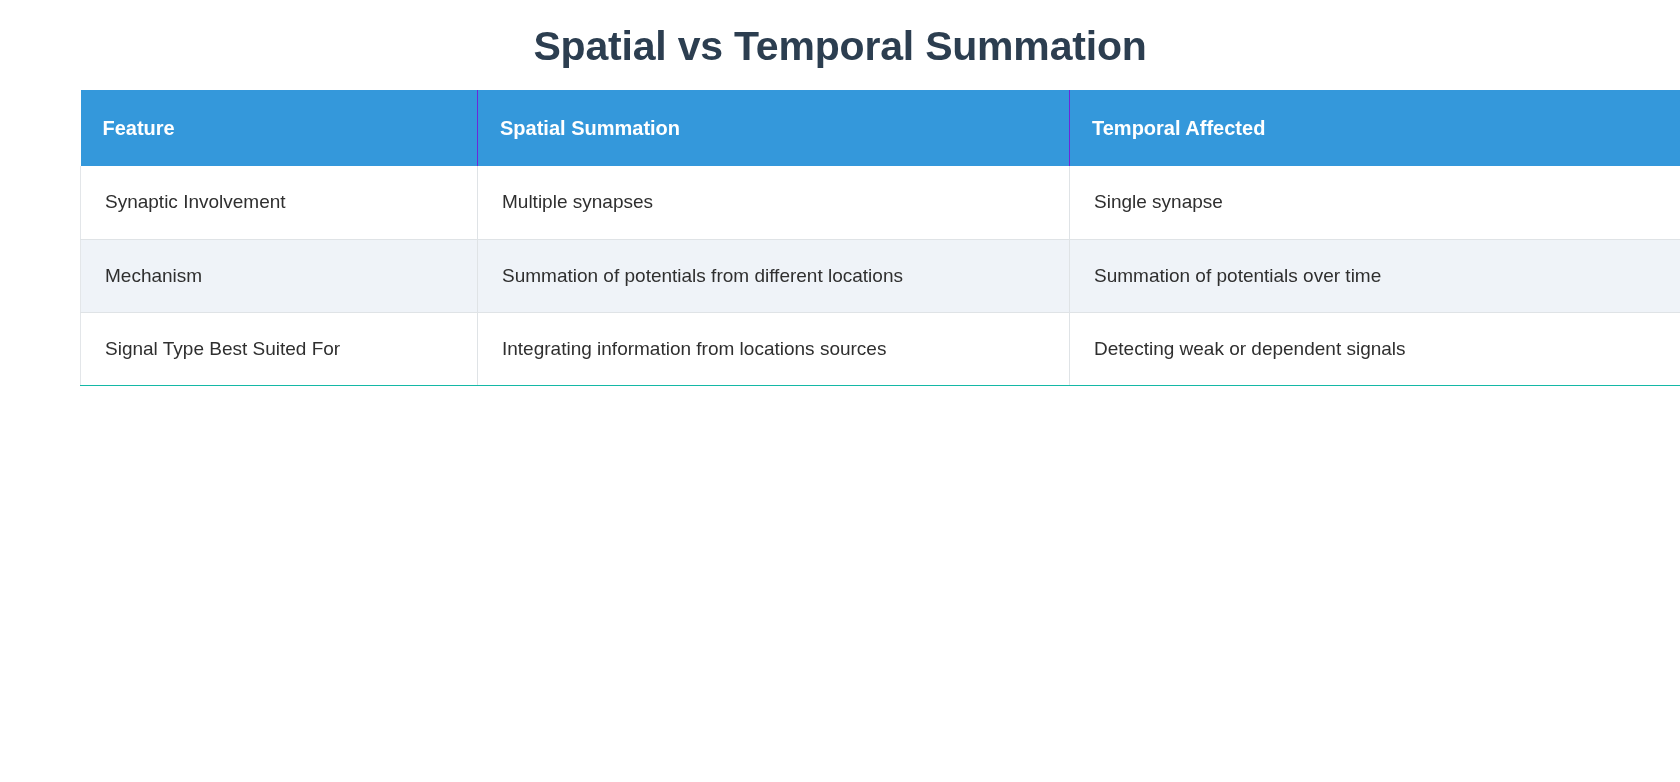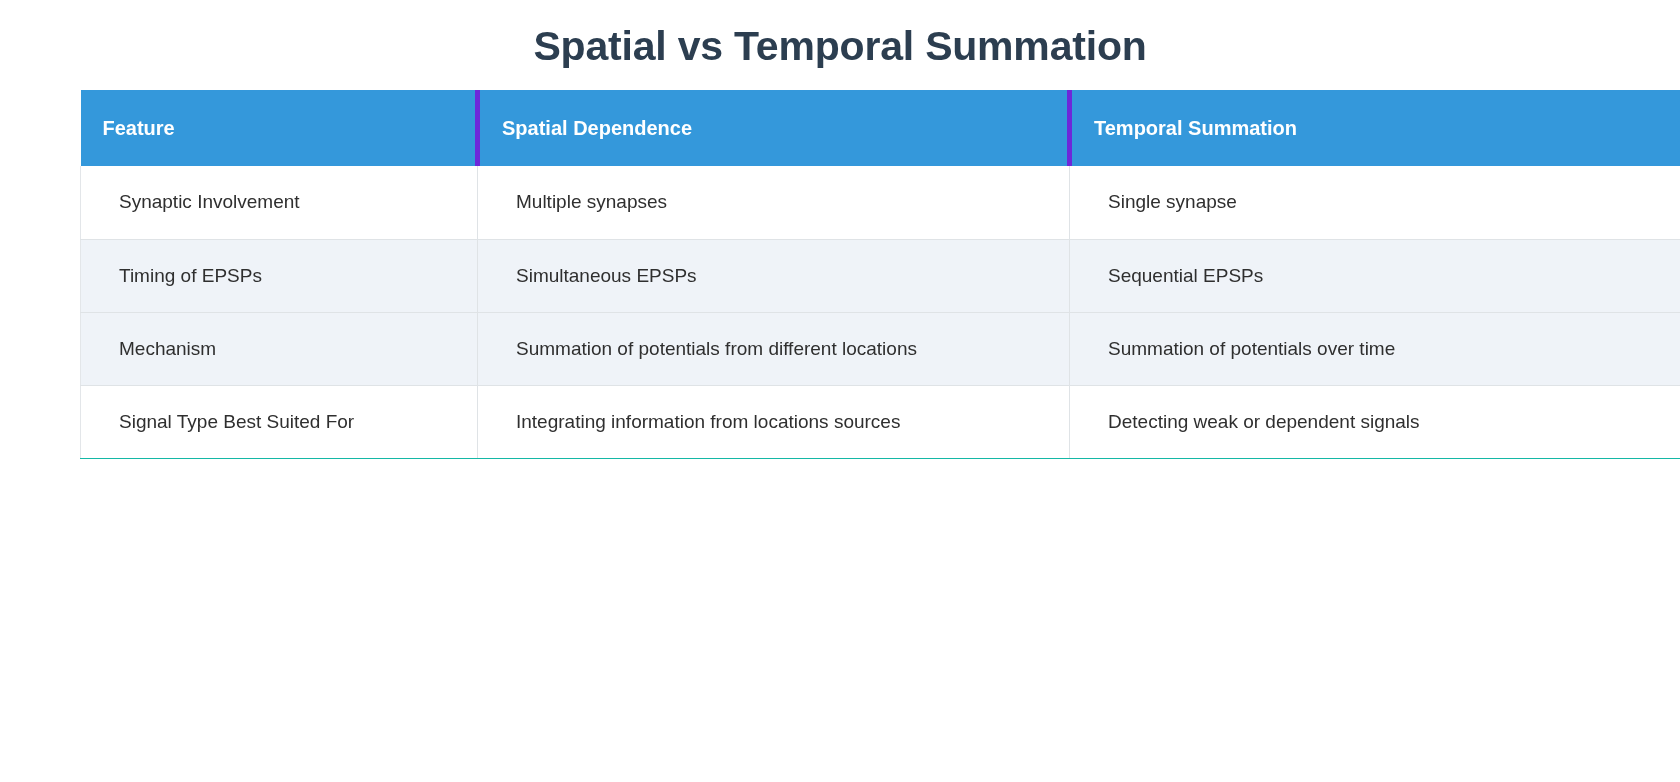--- a/index.html
+++ b/index.html
@@ -63,32 +63,32 @@
   thead th {
     height: 76px;
     padding: 0 22px;
     margin: 0;
     text-align: left;
     vertical-align: middle;
     color: #ffffff;
     font-size: 20px;
     font-weight: bold;
     border: none;
-    border-right: 5px solid #6d28d9;
+    border-right: 1px solid #6d28d9;
     box-sizing: border-box;
     white-space: nowrap;
   }
   thead th.last { border-right: none; }
 
   tbody tr.odd  { background: #ffffff; }
   tbody tr.even { background: #eff3f8; }
 
   tbody td {
     height: 73px;
-    padding: 0 38px;
+    padding: 0 24px;
     vertical-align: middle;
     color: #2f2f2f;
     font-size: 19px;
     font-weight: normal;
     border-bottom: 1px solid #dfe3e6;
     border-right: 1px solid #dfe3e6;
     box-sizing: border-box;
     white-space: nowrap;
     overflow: hidden;
     text-overflow: ellipsis;
@@ -109,34 +109,29 @@
   <div class="table-wrap">
     <table class="cmp">
       <colgroup>
         <col class="c0">
           <col class="c1">
           <col class="c2">
       </colgroup>
       <thead>
         <tr>
           <th>Feature</th>
-          <th>Spatial Dependence</th>
-          <th class="last">Temporal Summation</th>
+          <th>Spatial Summation</th>
+          <th class="last">Temporal Affected</th>
         </tr>
       </thead>
       <tbody>
         <tr class="odd">
           <td>Synaptic Involvement</td>
           <td>Multiple synapses</td>
           <td class="last">Single synapse</td>
-        </tr>
-        <tr class="even">
-          <td>Timing of EPSPs</td>
-          <td>Simultaneous EPSPs</td>
-          <td class="last">Sequential EPSPs</td>
         </tr>
         <tr class="even">
           <td>Mechanism</td>
           <td>Summation of potentials from different locations</td>
           <td class="last">Summation of potentials over time</td>
         </tr>
         <tr class="odd">
           <td>Signal Type Best Suited For</td>
           <td>Integrating information from locations sources</td>
           <td class="last">Detecting weak or dependent signals</td>

